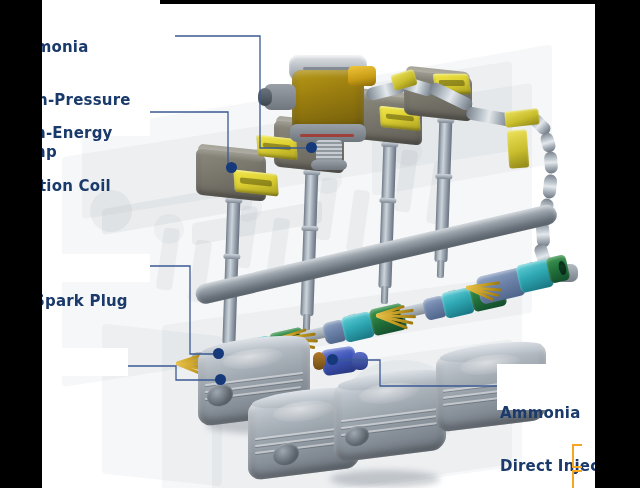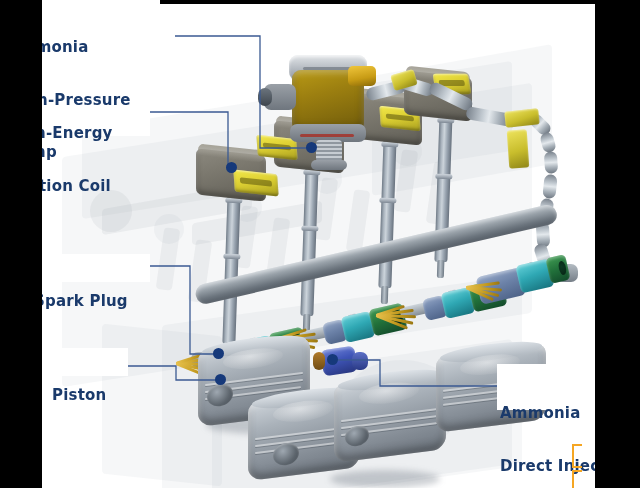--- a/index.html
+++ b/index.html
@@ -404,23 +404,20 @@
 
   <div class="lbl ovl" style="left:6px;top:90px;font-size:15px;">
     <span>High-Energy</span>
     <span>Ignition Coil</span>
   </div>
 
   <div class="lbl ovl" style="left:34px;top:258px;font-size:15px;">
     <span>Spark Plug</span>
   </div>
 
-  <div class="lbl ovl" style="left:52px;top:352px;font-size:15px;">
-    <span>Piston</span>
-  </div>
 
   <div class="lbl ovl" style="left:500px;top:370px;font-size:15px;">
     <span>Ammonia</span>
     <span>Direct Injector</span>
   </div>
 
   <div class="blackout" style="left:0;top:0;width:42px;height:488px;"></div>
   <div class="blackout" style="left:595px;top:0;width:45px;height:488px;"></div>
   <div class="blackout" style="left:160px;top:0;width:480px;height:4px;"></div>
 

